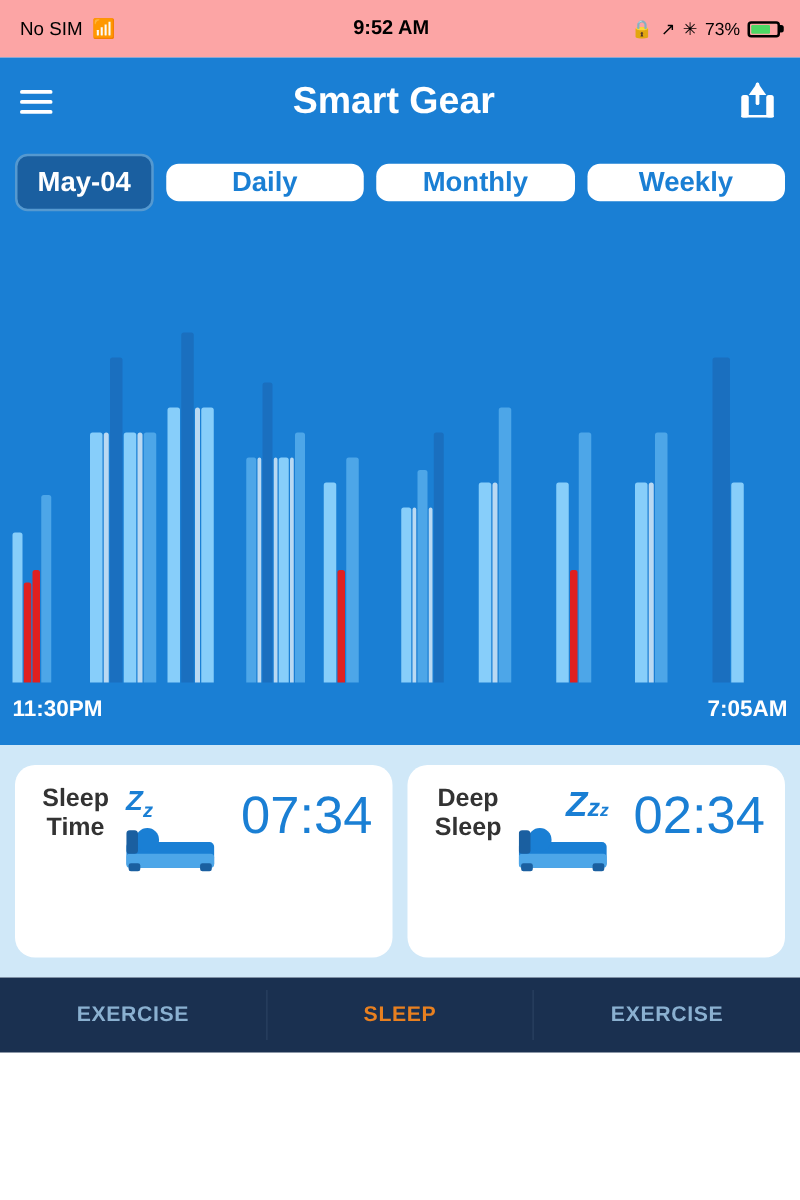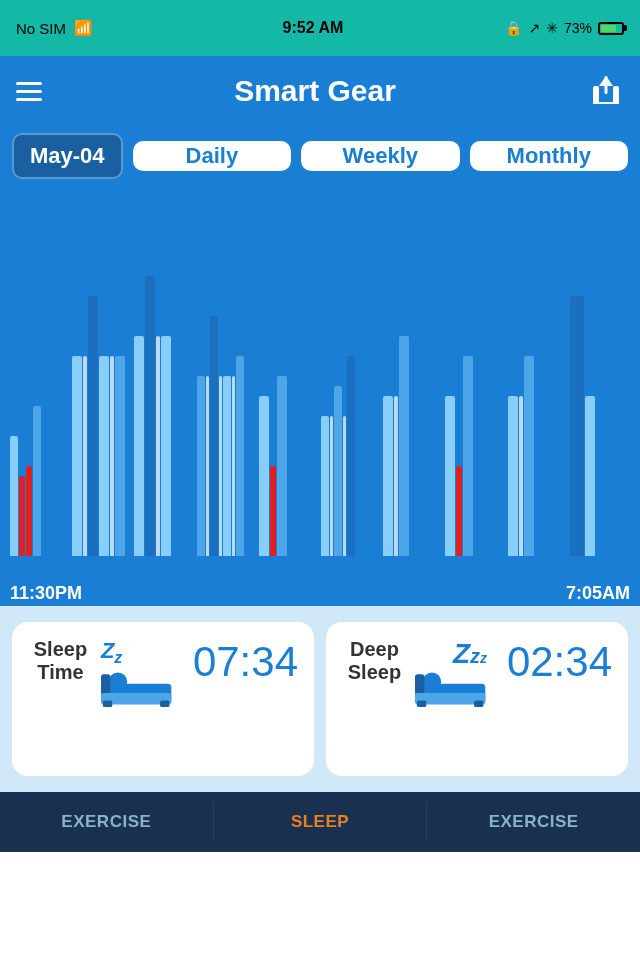--- a/index.html
+++ b/index.html
@@ -7,22 +7,22 @@
     body {
       width: 640px;
       height: 960px;
       font-family: -apple-system, 'Helvetica Neue', Arial, sans-serif;
       background: #fff;
       overflow: hidden;
     }
 
     
     #status-bar {
-      background: #14b8a6;
-      height: 56px;
+      background: #fca5a5;
+      height: 46px;
       display: flex;
       align-items: center;
       justify-content: space-between;
       padding: 12px 16px;
       font-size: 15px;
       font-weight: 500;
       color: #000;
     }
     .status-left { display: flex; align-items: center; gap: 8px; }
     .status-center { font-weight: 600; font-size: 16px; margin-left: 28px; }
@@ -120,21 +120,21 @@
       border-radius: 2px 2px 0 0;
     }
     .bar-light { background: #87cefa; }
     .bar-mid { background: #4da6e8; }
     .bar-dark { background: #1a6fbf; }
     .bar-red { background: #e02020; }
     .bar-white { background: rgba(255,255,255,0.7); }
 
     #chart-time-labels {
       position: absolute;
-      bottom: 2px;
+      bottom: 18px;
       left: 0; right: 0;
       display: flex;
       justify-content: space-between;
       padding: 0 10px;
     }
     .time-label {
       color: #fff;
       font-size: 18px;
       font-weight: 600;
     }
@@ -254,22 +254,22 @@
       <rect x="4" y="28" width="26" height="2" rx="1" fill="white"></rect>
       <polygon points="17,2 10,12 24,12" fill="white"></polygon>
       <rect x="15.5" y="2" width="3" height="18" rx="1.5" fill="white"></rect>
     </svg>
   </div>
 </div>
 
 <div id="tab-bar">
   <div class="date-badge">May-04</div>
   <button class="tab-btn">Daily</button>
+  <button class="tab-btn">Monthly</button>
   <button class="tab-btn">Weekly</button>
-  <button class="tab-btn">Monthly</button>
 </div>
 
 <div id="chart-area">
   <div id="chart-canvas">
 
     <div class="bar-group">
       <div class="bar bar-light" style="width:8px;height:120px;"></div>
       <div class="bar bar-red" style="width:6px;height:80px;"></div>
       <div class="bar bar-red" style="width:6px;height:90px;"></div>
       <div class="bar bar-mid" style="width:8px;height:150px;"></div>

